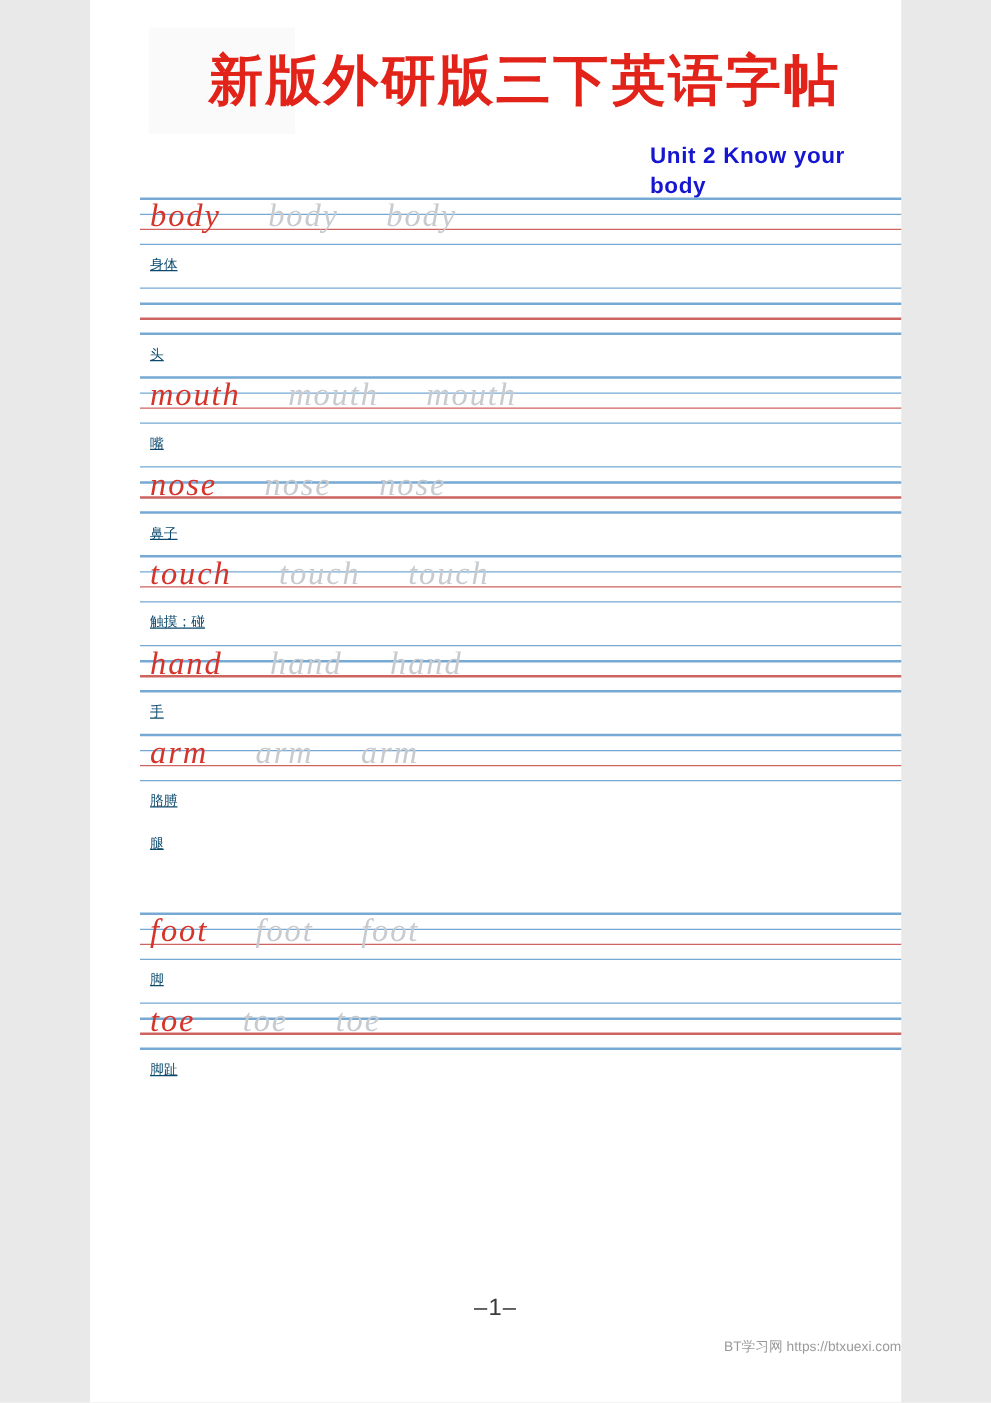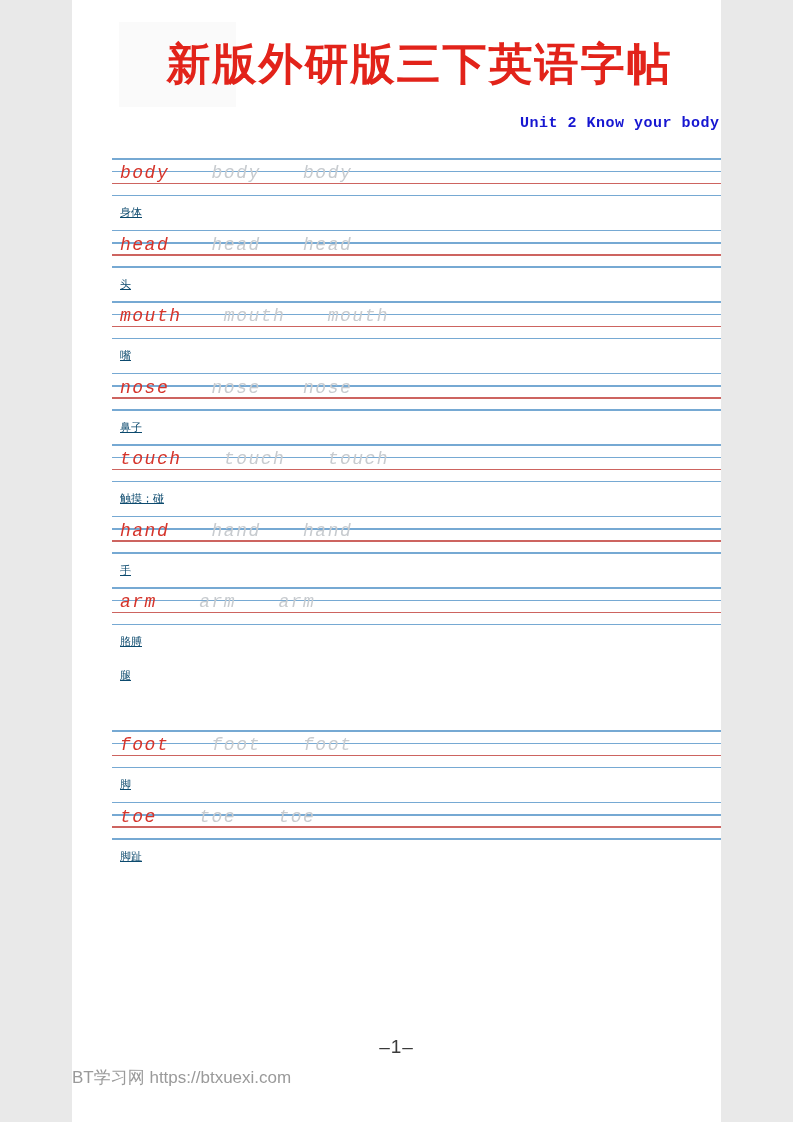--- a/index.html
+++ b/index.html
@@ -14,50 +14,50 @@
   }
   .title {
     position:absolute; top:40px; left:0; width:100%; box-sizing:border-box;
     padding-left:46px; text-align:center;
     font-family:"Liberation Serif", serif; font-weight:bold;
     font-size:44px; line-height:50px; letter-spacing:2px;
     color:var(--title_red,#e2231a);
   }
   .subtitle {
     position:absolute; top:112px; left:448px;
-    font-family:Liberation Mono, monospace;
-    font-weight:bold; font-size:15px; line-height:24px; letter-spacing:0.5px;
+    font-family:Liberation Sans, sans-serif;
+    font-weight:bold; font-size:18px; line-height:24px; letter-spacing:0.5px;
     color:var(--subtitle_blue,#1616d1);
   }
   .rows { position:absolute; top:158px; left:40px; width:702px; }
   .row { position:relative; height:71.5px; }
   .grid { position:relative; height:38px; }
   .gl { position:absolute; left:0; right:0; height:1.5px; background:var(--guide_blue,#76a9d3); }
   .gl1 { top:0; } .gl2 { top:12.5px; } .gl4 { top:36.5px; }
   .gl3 { top:24.5px; background:var(--baseline_red,#cd6460); }
   .words {
     position:absolute; top:0; left:8px; white-space:nowrap; z-index:2;
-    font-family:Liberation Mono, monospace; font-style:italic;
-    font-size:18px; line-height:30px; letter-spacing:1.5px;
+    font-family:Liberation Serif, serif; font-style:italic;
+    font-size:26px; line-height:30px; letter-spacing:1.5px;
   }
   .word { margin-right:30px; }
   .word.sample { color:var(--word_red,#d5342b); }
   .word.trace  { color:var(--trace_gray,#c7cbcf); }
   .zh {
     height:33.5px; box-sizing:border-box; padding:7px 0 0 8px;
     font-family:"Liberation Serif", serif;
     font-size:11px; line-height:18px; color:#0c4a6e;text-decoration:underline;
   }
   .footer-num {
     position:absolute; top:1036px; left:0; width:100%; text-align:center;
     font-size:19px; line-height:22px; color:#3a3a3a; letter-spacing:1px;
   }
   .footer-site {
-    position:absolute; top:1066px; left:0; width:100%; text-align:left;
-    font-size:17px; line-height:24px; color:#9a9a9a;
+    position:absolute; top:1066px; left:0; width:100%; text-align:right;
+    font-size:11px; line-height:24px; color:#9a9a9a;
   }
 </style>
 </head>
 <body>
 
 <div class="page">
 
   <div class="logo-box"></div>
 
   <div class="title">新版外研版三下英语字帖</div>
@@ -79,25 +79,20 @@
     </div>
     <div class="zh">身体</div>
   </div>
 
   <div class="row">
     <div class="grid">
       <i class="gl gl1"></i>
       <i class="gl gl2"></i>
       <i class="gl gl3"></i>
       <i class="gl gl4"></i>
-      <div class="words">
-        <span class="word sample">head</span>
-        <span class="word trace">head</span>
-        <span class="word trace">head</span>
-      </div>
     </div>
     <div class="zh">头</div>
   </div>
 
 
 
   <div class="row">
     <div class="grid">
       <i class="gl gl1"></i>
       <i class="gl gl2"></i>

